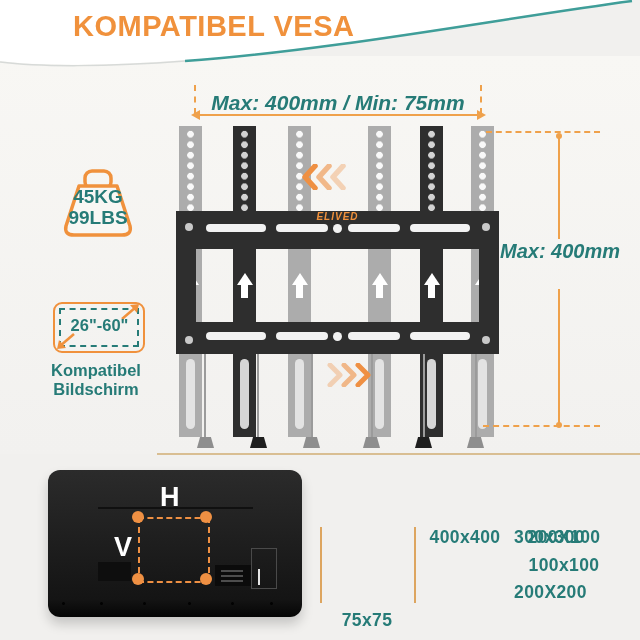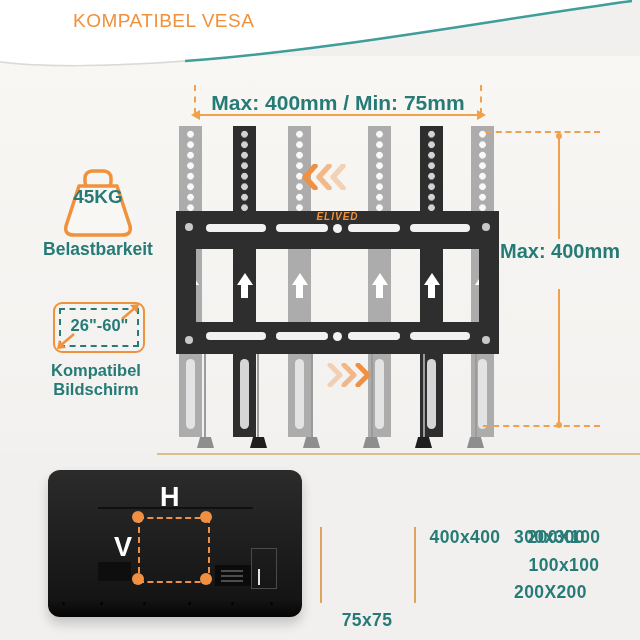--- a/index.html
+++ b/index.html
@@ -8,25 +8,25 @@
     --tvblack:#1C1C1C; --bg:#F1F0EE;
   }
   html,body{margin:0;padding:0;}
   body{font-family:"Liberation Sans","DejaVu Sans",sans-serif;background:#fff;}
   #stage{position:relative;width:640px;height:640px;overflow:hidden;background:var(--bg);}
   .abs{position:absolute;}
 
   
   #zone-top{left:0;top:56px;width:640px;height:398px;background:linear-gradient(#F8F7F4,#F2F1EF);}
   #header-band{left:0;top:0;width:640px;height:70px;}
-  #page-title{left:73px;top:10px;font-size:19px;font-weight:400;letter-spacing:.5px;color:var(--orange);}
+  #page-title{left:73px;top:10px;font-size:29px;font-weight:700;letter-spacing:.5px;color:var(--orange);}
   #section-divider{left:157px;top:453px;width:483px;height:2px;background:var(--tan);}
 
   
-  .dim-text{color:var(--teal);font-weight:700;text-align:center;}
+  .dim-text{color:var(--teal);font-weight:700;text-align:center;font-style:italic;}
   #top-dim-label{left:190px;top:91px;width:296px;font-size:21px;}
   #top-dim-line{left:196px;top:114px;width:285px;height:2px;background:var(--orange2);}
   .arrowhead{width:0;height:0;border-top:5px solid transparent;border-bottom:5px solid transparent;}
   #top-dim-ah-l{left:191px;top:110px;border-right:9px solid var(--orange2);}
   #top-dim-ah-r{left:477px;top:110px;border-left:9px solid var(--orange2);}
   .dash-v{width:0;height:29px;border-left:2px dashed var(--orange2);}
   #top-dim-dash-l{left:194px;top:85px;}
   #top-dim-dash-r{left:480px;top:85px;}
 
   
@@ -208,22 +208,22 @@
   <div class="abs dim-text" id="right-dim-label">
     <div>Max: 400mm</div>
   </div>
 
   <svg class="abs" style="left:46px;top:168px" width="104" height="74" viewBox="0 0 104 74">
     <rect x="39" y="3" width="26" height="18" rx="7" fill="none" stroke="var(--orange)" stroke-width="3.5"></rect>
     <path d="M33,18 L71,18 L84,58 Q86,67 76,67 L28,67 Q18,67 20,58 Z" fill="#F8F7F4" stroke="var(--orange)" stroke-width="3.5" stroke-linejoin="round"></path>
   </svg>
   <div class="abs" id="load-text">
     <div>45KG</div>
-  </div>
-  <div class="abs caption" id="load-caption">Belastbarkeit</div>
+    <div>99LBS</div>
+  </div>
 
   <div class="abs" id="screen-box">
     <div id="screen-dash"></div>
   </div>
   <svg class="abs" style="left:120px;top:303px" width="22" height="18" viewBox="0 0 22 18">
     <line x1="2" y1="16" x2="16" y2="4" stroke="var(--orange)" stroke-width="2.5"></line>
     <path d="M10,2 L19,1 L17,10 Z" fill="var(--orange)"></path>
   </svg>
   <svg class="abs" style="left:54px;top:332px" width="22" height="18" viewBox="0 0 22 18">
     <line x1="20" y1="2" x2="6" y2="14" stroke="var(--orange)" stroke-width="2.5"></line>

